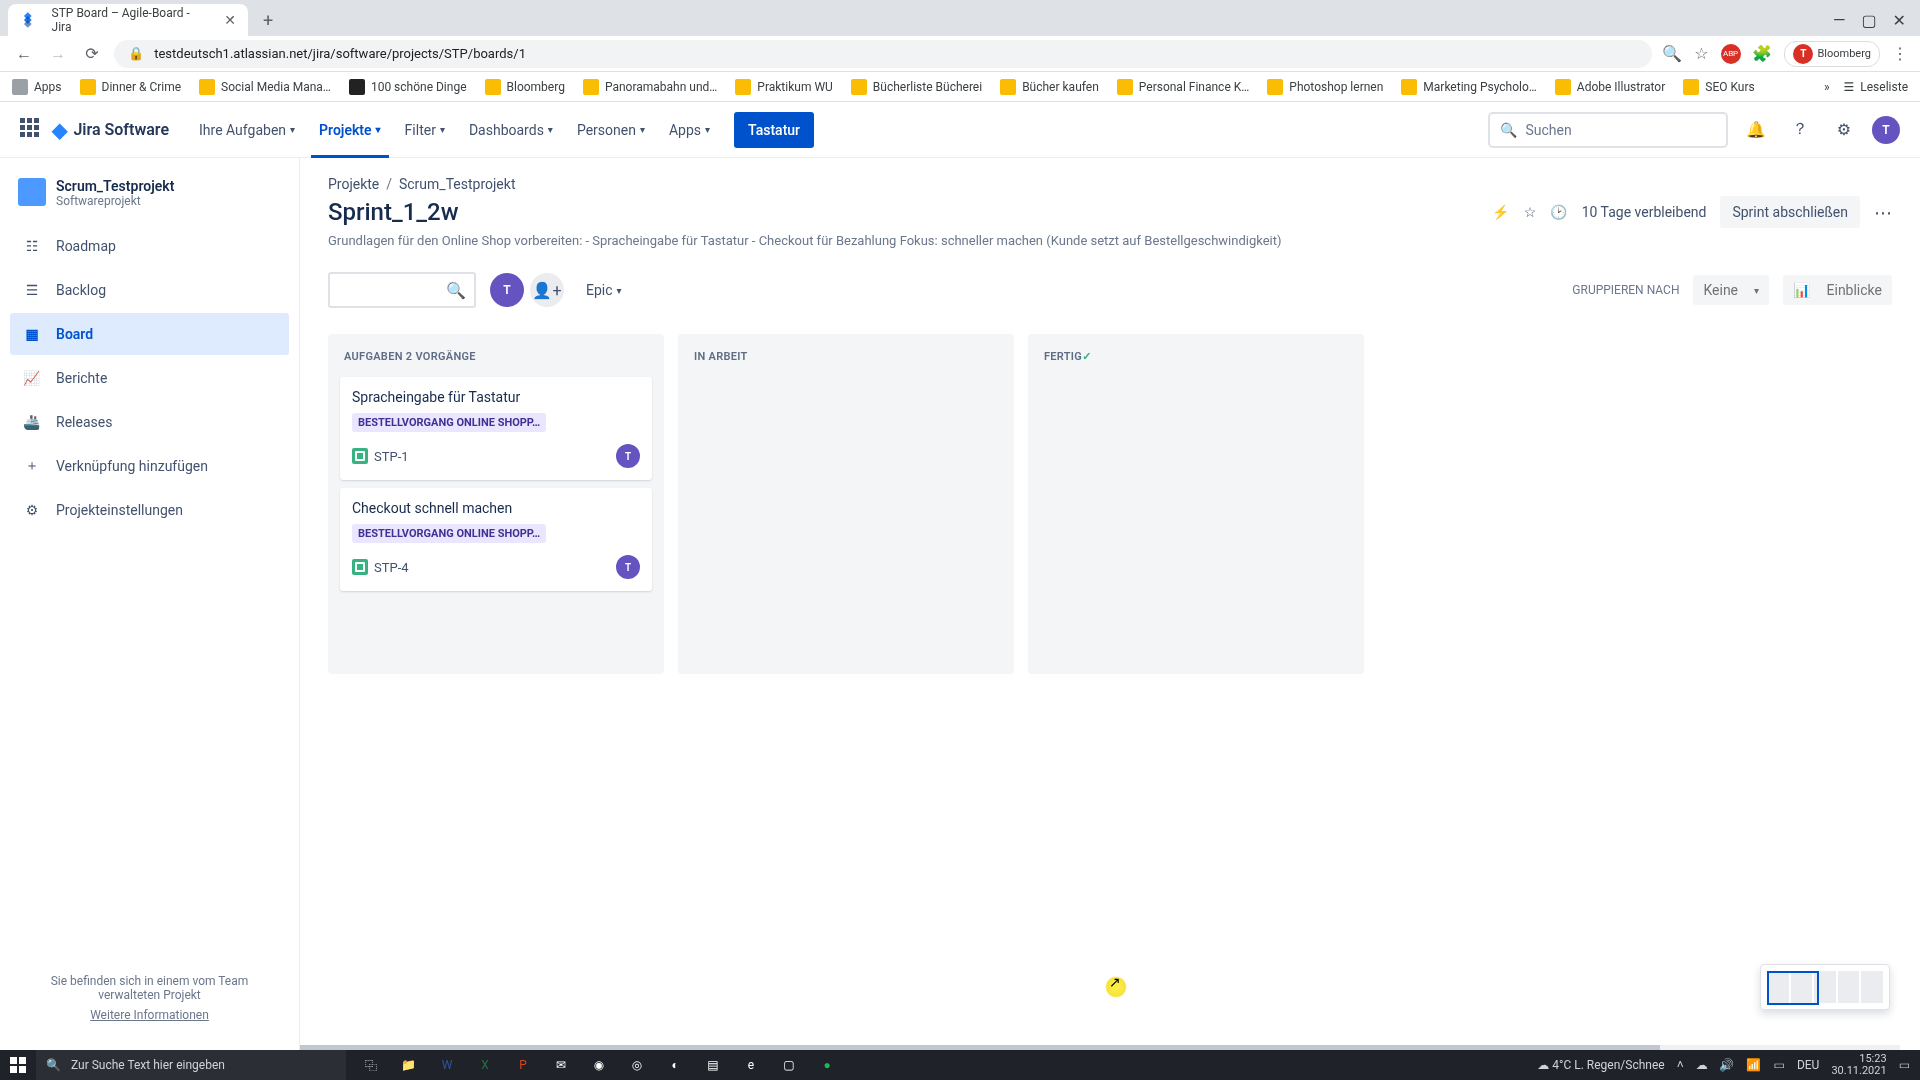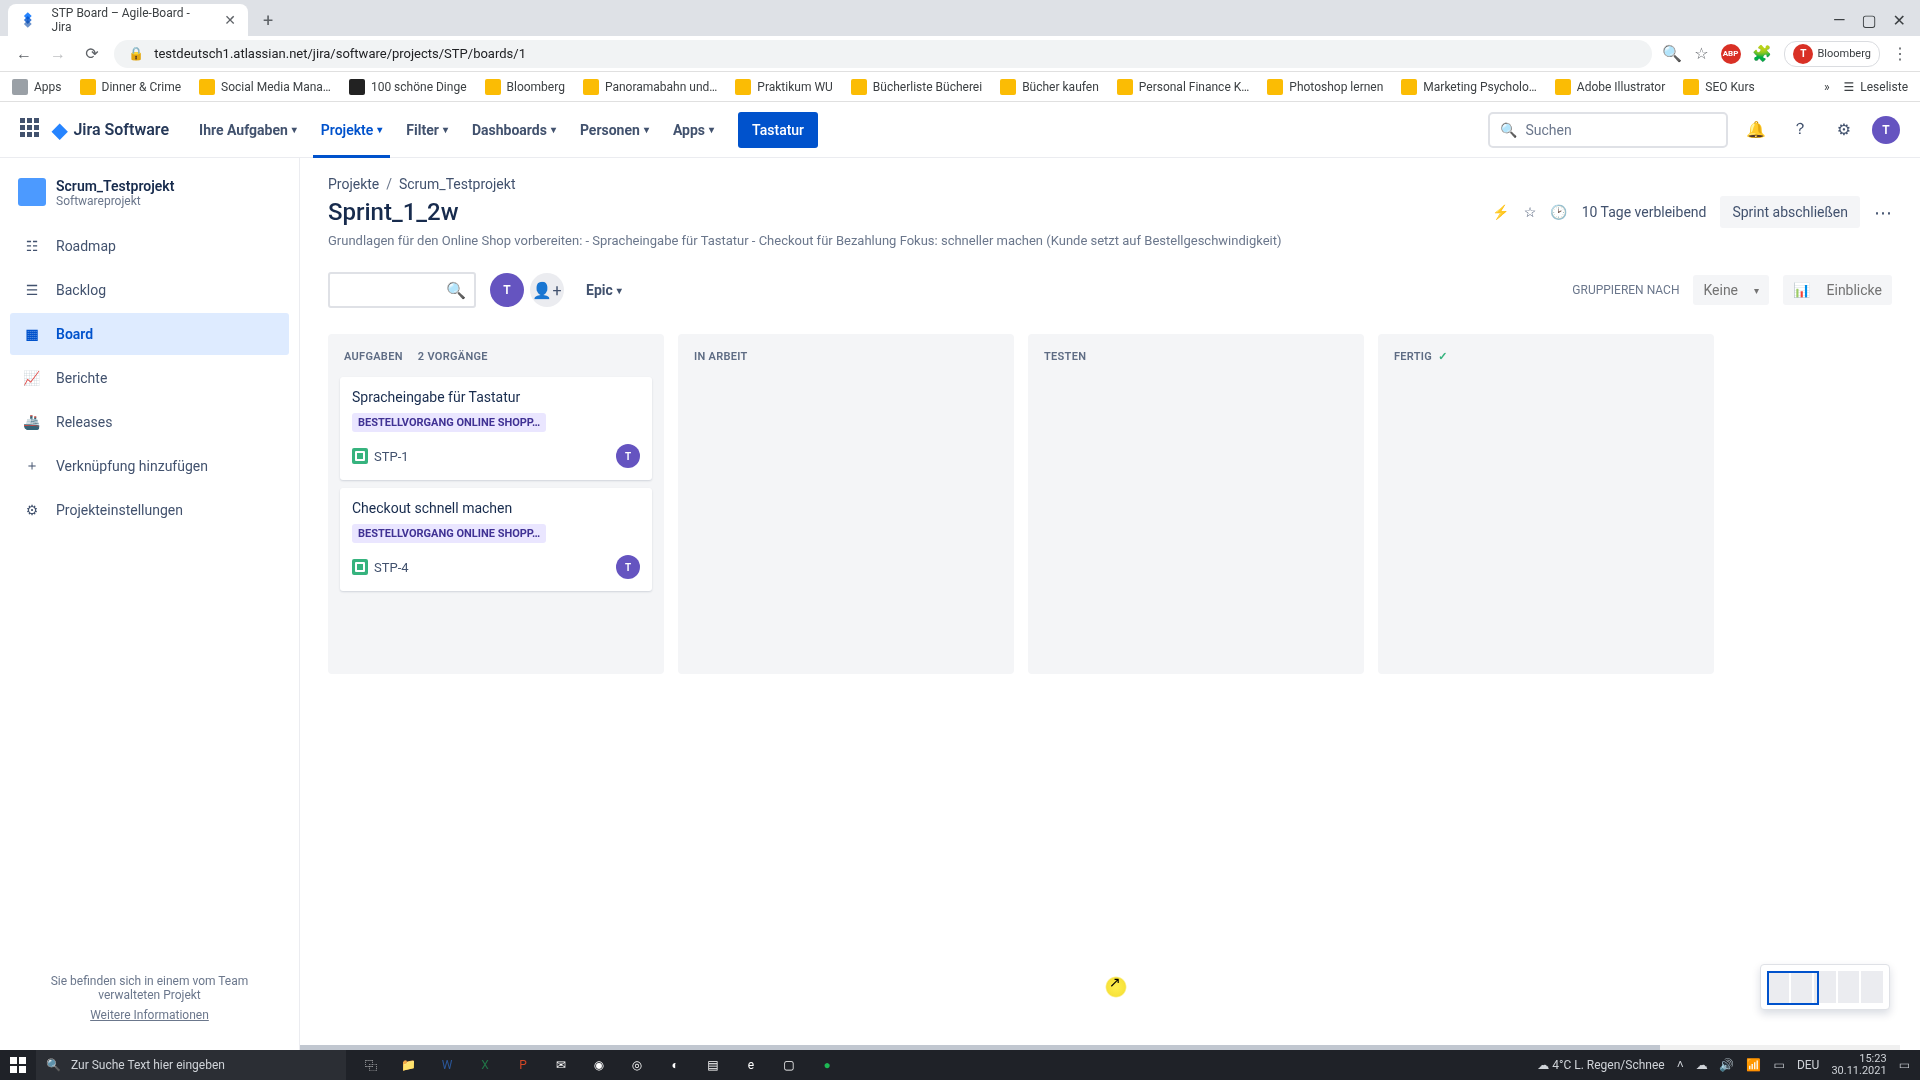--- a/index.html
+++ b/index.html
@@ -11,36 +11,36 @@
 .tab .jira-favicon { width:16px; height:16px; }
 .tab .close-x { margin-left:auto; color:#5f6368; font-size:14px; }
 .new-tab { width:28px; height:28px; display:flex; align-items:center; justify-content:center; color:#5f6368; font-size:18px; margin-left:6px; margin-bottom:2px; }
 .win-controls { margin-left:auto; display:flex; gap:16px; padding:0 14px 6px 0; color:#3c4043; }
 
 .addr-bar { background:#fff; height:36px; display:flex; align-items:center; padding:0 12px; gap:10px; border-bottom:1px solid #e0e0e0; }
 .nav-btn { width:24px; height:24px; display:flex; align-items:center; justify-content:center; color:#5f6368; }
 .addr-field { flex:1; background:#f1f3f4; height:28px; border-radius:14px; display:flex; align-items:center; padding:0 14px; font-size:13px; color:#202124; gap:10px; }
 .addr-icons { display:flex; gap:12px; align-items:center; }
 .chip { background:#fff; border:1px solid #dadce0; border-radius:12px; padding:2px 8px; font-size:11px; display:flex; align-items:center; gap:4px; color:#3c4043;}
-.abp { background:#d93025; color:#fff; width:20px; height:20px; border-radius:10px; font-size:8px; font-weight:bold; display:flex; align-items:center; justify-content:center; }
+.abp { background:#d93025; color:#fff; width:20px; height:20px; border-radius:10px; font-size:8px; font-weight:normal; display:flex; align-items:center; justify-content:center; }
 .avatar-sm { width:20px; height:20px; border-radius:10px; background:#d93025; color:#fff; font-size:10px; display:flex; align-items:center; justify-content:center; font-weight:bold; }
 
 .bookmarks { background:#fff; height:30px; display:flex; align-items:center; padding:0 12px; gap:18px; font-size:12px; color:#3c4043; border-bottom:1px solid #e0e0e0; overflow:hidden; }
 .bm { display:flex; align-items:center; gap:6px; white-space:nowrap; }
 .bm-ico { width:16px; height:16px; background:#fbbc04; border-radius:2px; display:inline-block; }
 .bm-ico.grey{background:#9aa0a6;}
 .bm-right { margin-left:auto; display:flex; gap:14px; align-items:center;}
 
 
 .jira-nav { height:56px; display:flex; align-items:center; padding:0 20px; gap:8px; border-bottom:1px solid #ebecf0; }
 .app-switcher { width:24px; height:24px; display:grid; grid-template-columns:repeat(3,5px); grid-template-rows:repeat(3,5px); gap:2px; }
 .app-switcher span{ background:#42526e; }
 .jira-logo { display:flex; align-items:center; gap:6px; font-weight:600; color:#253858; font-size:16px; margin-right:14px;}
 .jira-mark { color:#2684ff; font-size:20px; }
-.nav-item { padding:0 8px; height:56px; display:flex; align-items:center; gap:4px; color:#42526e; font-size:14px; cursor:pointer;font-weight:bold; }
+.nav-item { padding:0 8px; height:56px; display:flex; align-items:center; gap:4px; color:#42526e; font-size:14px; cursor:pointer; }
 .nav-item.active { color:#0052cc; font-weight:600; box-shadow:inset 0 -3px 0 #0052cc; }
 .caret { font-size:10px; }
 .btn-primary { background:#0052cc; color:#fff; border:none; padding:0 14px; height:36px; border-radius:3px; font-size:14px; font-weight:500; margin-left:8px; }
 .nav-right { margin-left:auto; display:flex; align-items:center; gap:12px; }
 .search-box { width:240px; height:36px; border:2px solid #dfe1e6; border-radius:5px; display:flex; align-items:center; padding:0 10px; gap:8px; color:#6b778c; font-size:14px; }
 .icon-btn { width:32px; height:32px; border-radius:16px; display:flex; align-items:center; justify-content:center; color:#42526e; }
 .avatar-md { width:28px; height:28px; border-radius:14px; background:#6554c0; color:#fff; display:flex; align-items:center; justify-content:center; font-size:12px; font-weight:600; }
 
 
 .jira-body { display:flex; height:calc(100% - 158px - 30px); }
@@ -68,21 +68,21 @@
 .search-small { width:148px; height:36px; border:2px solid #dfe1e6; border-radius:3px; display:flex; align-items:center; justify-content:flex-end; padding:0 8px; color:#6b778c;}
 .avatar-stack { display:flex; gap:6px; }
 .addp { width:34px; height:34px; border-radius:17px; background:#ebecf0; display:flex; align-items:center; justify-content:center; color:#42526e; }
 .ctrl-right { margin-left:auto; display:flex; align-items:center; gap:14px; font-size:12px; color:#6b778c;}
 .kdrop { background:#f4f5f7; padding:7px 10px; border-radius:3px; font-size:14px; color:#737373; display:flex; gap:16px; align-items:center;}
 
 
 .board { display:flex; gap:14px; margin-top:26px; overflow-x:auto;}
 .col { background:#f4f5f7; border-radius:4px; width:336px; flex-shrink:0; min-height:340px; padding:10px 8px;}
 .col.narrow-last{min-width:110px;}
-.col-head { font-size:11px; font-weight:600; color:#5e6c84; letter-spacing:.3px; padding:6px 8px; text-transform:uppercase; display:flex; align-items:center; gap:6px;}
+.col-head { font-size:11px; font-weight:600; color:#5e6c84; letter-spacing:.3px; padding:6px 8px; text-transform:uppercase; display:flex; align-items:center; }
 .card { background:#fff; border-radius:3px; padding:12px; margin:8px 4px; box-shadow:0 1px 2px rgba(9,30,66,.15);}
 .card-title { font-size:14px; color:#172b4d; }
 .epic-tag { display:inline-block; background:#eae6ff; color:#403294; font-size:11px; font-weight:700; padding:3px 6px; border-radius:3px; margin-top:8px;}
 .card-foot { display:flex; align-items:center; gap:6px; margin-top:12px; font-size:13px; color:#42526e;}
 .story-ico { width:16px; height:16px; background:#36b37e; border-radius:2px; position:relative;}
 .story-ico::after{content:"";position:absolute;inset:3px;border:2px solid #fff;border-radius:1px;}
 .av-t { width:24px; height:24px; border-radius:12px; background:#6554c0; color:#fff; font-size:10px; display:flex; align-items:center;justify-content:center; margin-left:auto; font-weight:600;}
 .check{color:#36b37e;}
 
 
@@ -377,25 +377,20 @@
           <div class="card-foot">
             <span class="story-ico"></span>
             <span>STP-4</span>
             <span class="av-t">T</span>
           </div>
         </div>
       </div>
       <div class="col">
           <div class="col-head">
             <span>IN ARBEIT</span>
-          </div>
-        </div>
-      <div class="col">
-          <div class="col-head">
-            <span>TESTEN</span>
           </div>
         </div>
       <div class="col narrow-last">
           <div class="col-head">
             <span>FERTIG</span>
             <span class="check">✓</span>
           </div>
         </div>
     </div>
 

